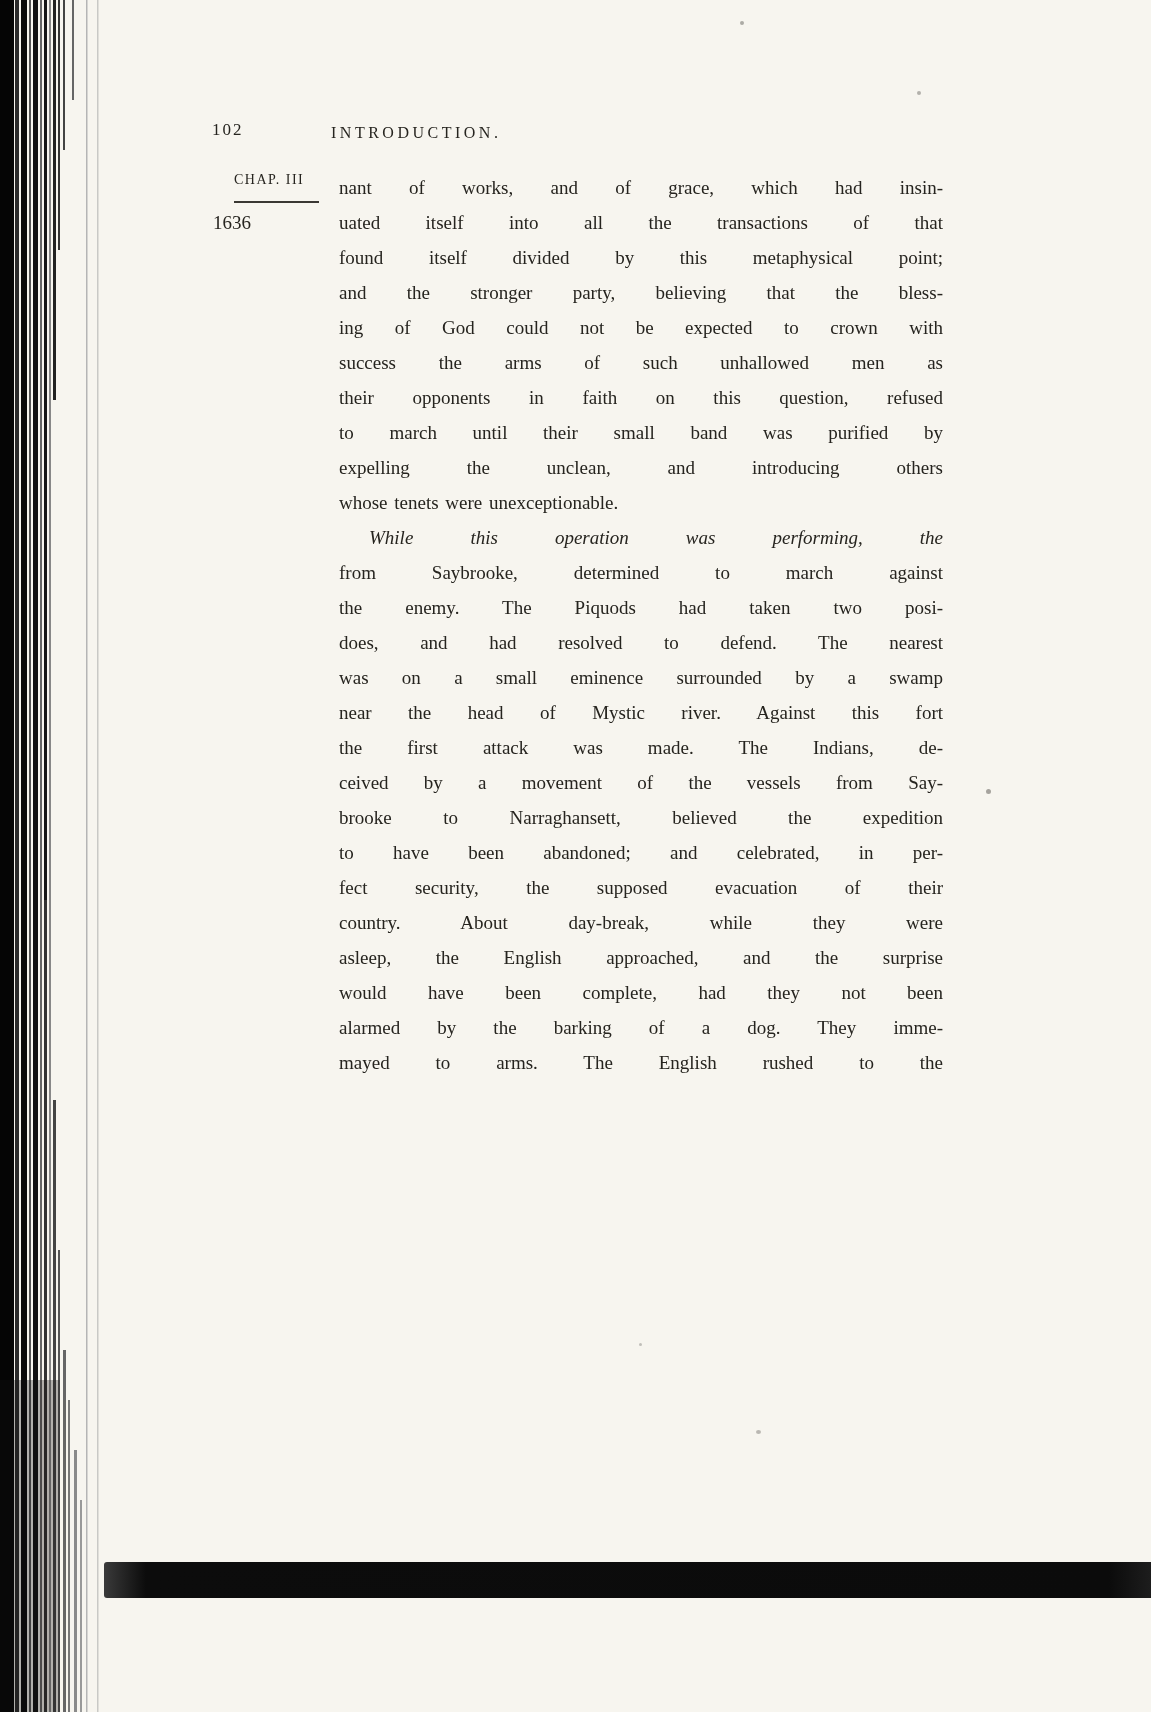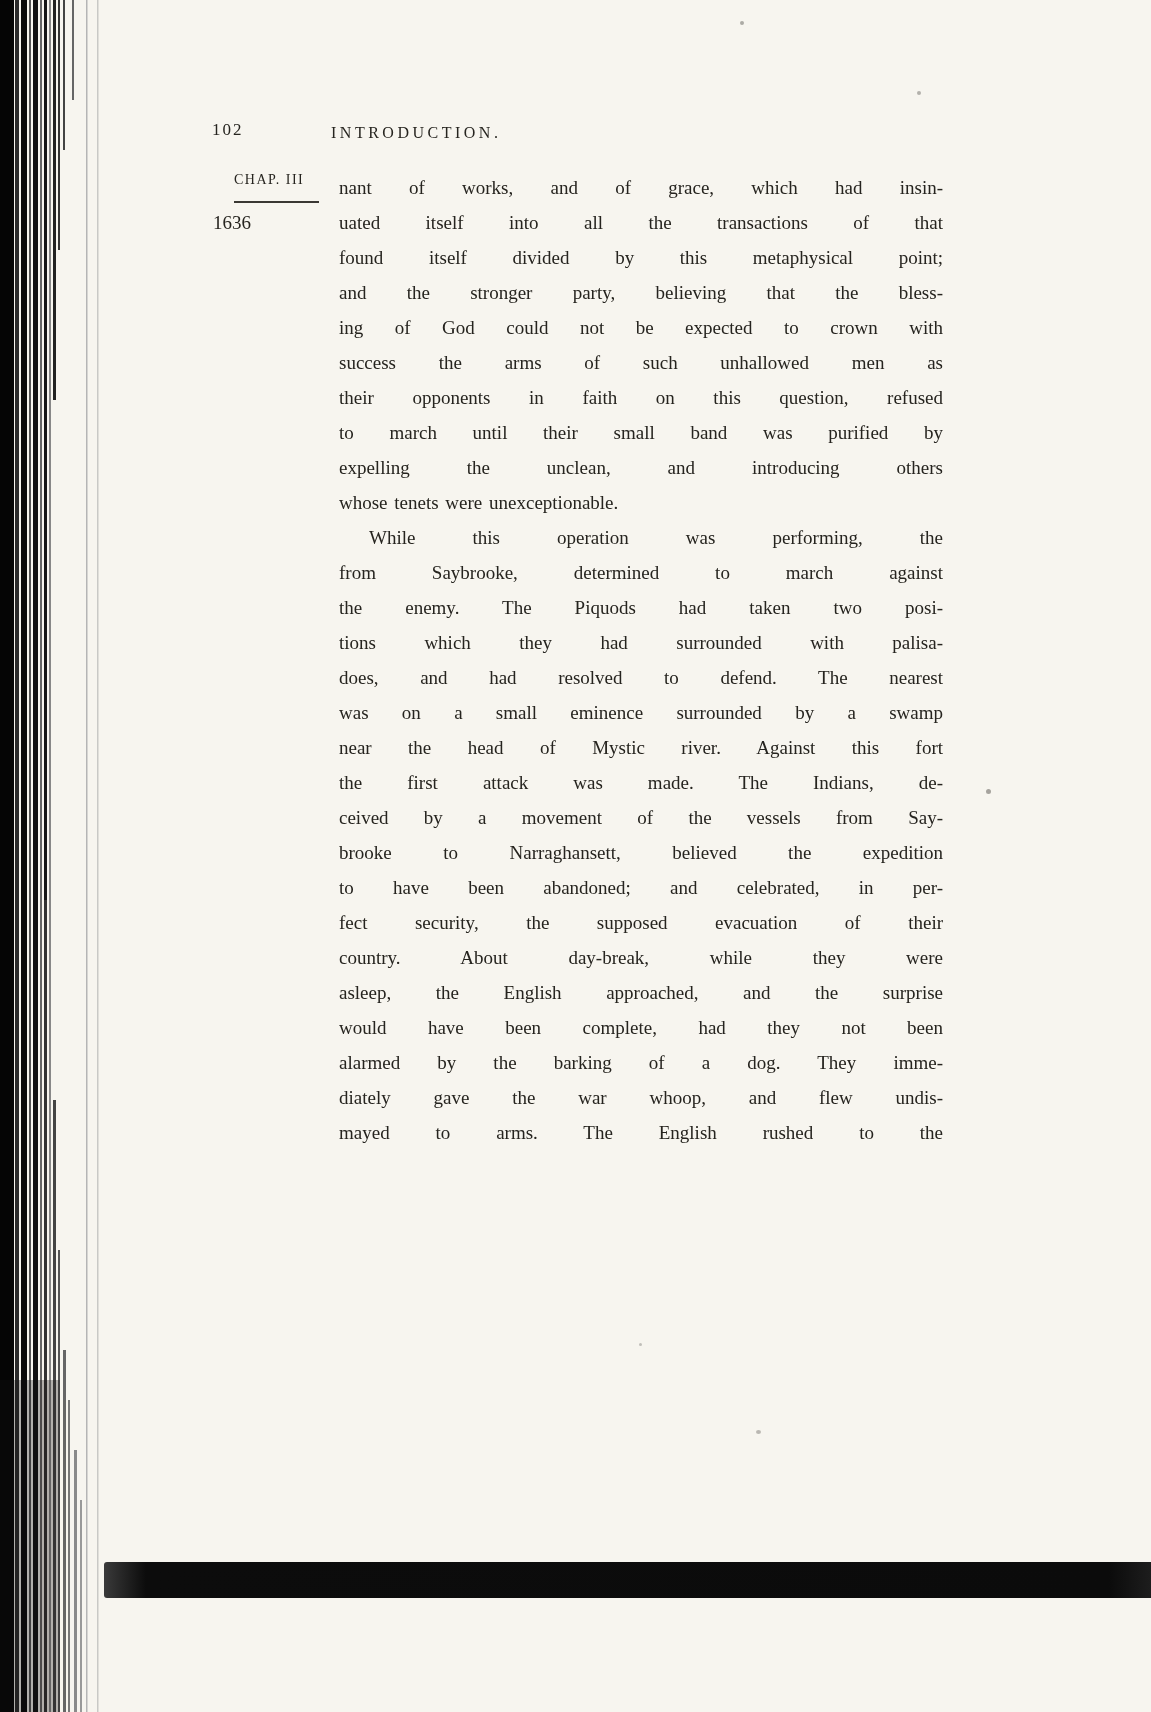--- a/index.html
+++ b/index.html
@@ -62,21 +62,21 @@
     font-size: 19px;
     line-height: 35px;
     word-spacing: 2px;
   }
   .paragraph { margin: 0; }
   .line {
     text-align: justify;
     text-align-last: justify;
   }
   .line.flush { text-align-last: left; }
-  .para-indent .line:first-child { text-indent: 30px; }
+  .para-indent .line:first-child { text-indent: 30px; font-style: italic; }
   .bottom-band {
     position: absolute;
     left: 104px; top: 1562px;
     right: 0;
     height: 36px;
     background: linear-gradient(90deg, #3a3a3a 0, #0c0c0c 4%, #0b0b0b 96%, #1d1d1d 100%);
     border-radius: 3px 0 0 3px;
     z-index: 2;
   }
   .speck {
@@ -140,34 +140,32 @@
       <div class="line">success the arms of such unhallowed men as</div>
       <div class="line">their opponents in faith on this question, refused</div>
       <div class="line">to march until their small band was purified by</div>
       <div class="line">expelling the unclean, and introducing others</div>
       <div class="line flush">whose tenets were unexceptionable.</div>
     </div>
     <div class="paragraph para-indent">
       <div class="line">While this operation was performing, the</div>
       <div class="line">from Saybrooke, determined to march against</div>
       <div class="line">the enemy.  The Piquods had taken two posi-</div>
-      <div class="line">tions which they had surrounded with palisa-</div>
       <div class="line">does, and had resolved to defend.  The nearest</div>
       <div class="line">was on a small eminence surrounded by a swamp</div>
       <div class="line">near the head of Mystic river.  Against this fort</div>
       <div class="line">the first attack was made.  The Indians, de-</div>
       <div class="line">ceived by a movement of the vessels from Say-</div>
       <div class="line">brooke to Narraghansett, believed the expedition</div>
       <div class="line">to have been abandoned; and celebrated, in per-</div>
       <div class="line">fect security, the supposed evacuation of their</div>
       <div class="line">country.  About day-break, while they were</div>
       <div class="line">asleep, the English approached, and the surprise</div>
       <div class="line">would have been complete, had they not been</div>
       <div class="line">alarmed by the barking of a dog.  They imme-</div>
-      <div class="line">diately gave the war whoop, and flew undis-</div>
       <div class="line">mayed to arms.  The English rushed to the</div>
     </div>
   </div>
 
 <div class="bottom-band"></div>
 
 <div class="speck s1"></div>
 <div class="speck s2"></div>
 <div class="speck s3"></div>
 <div class="speck s4"></div>

